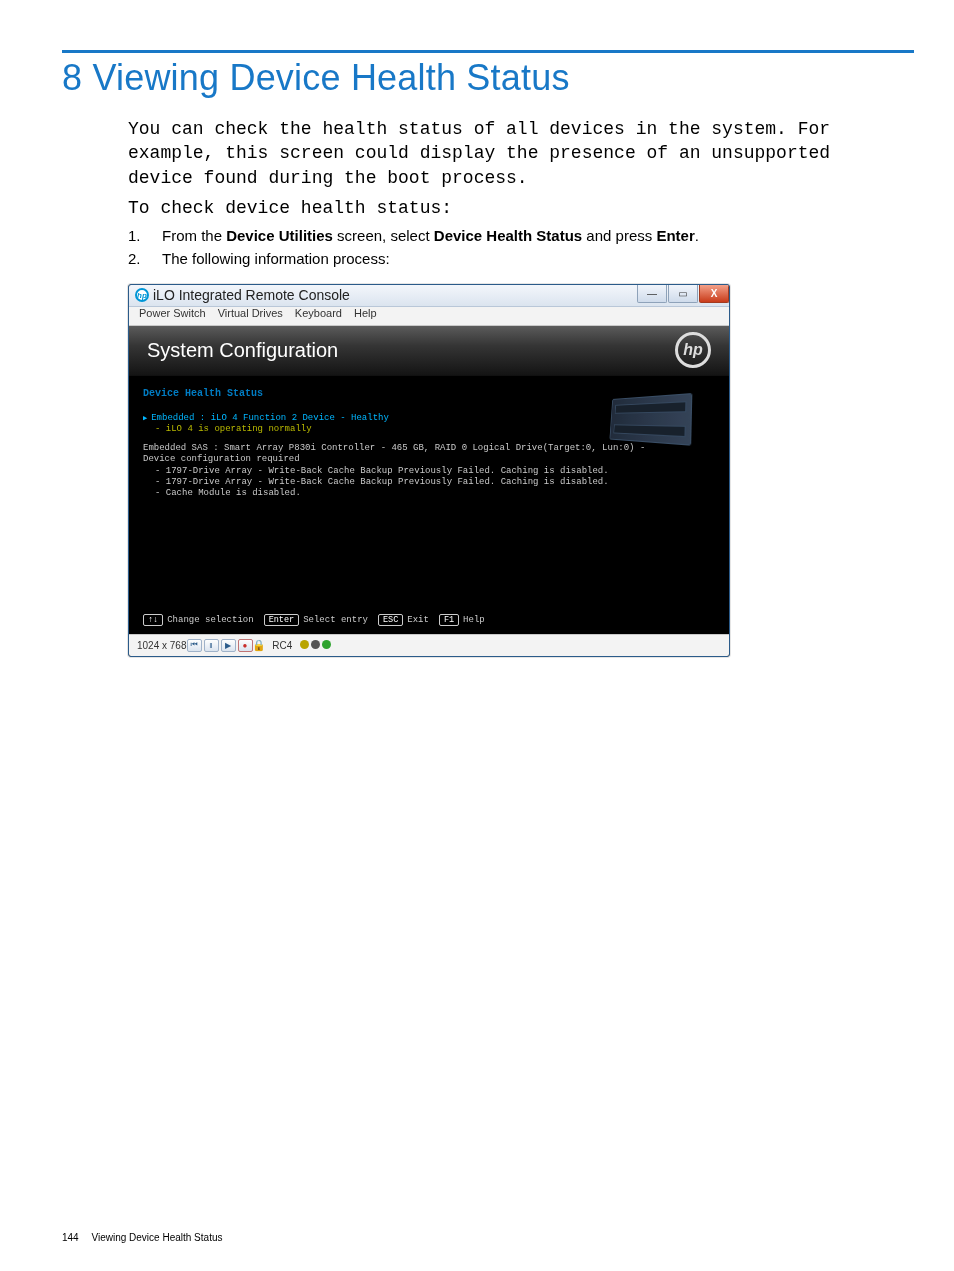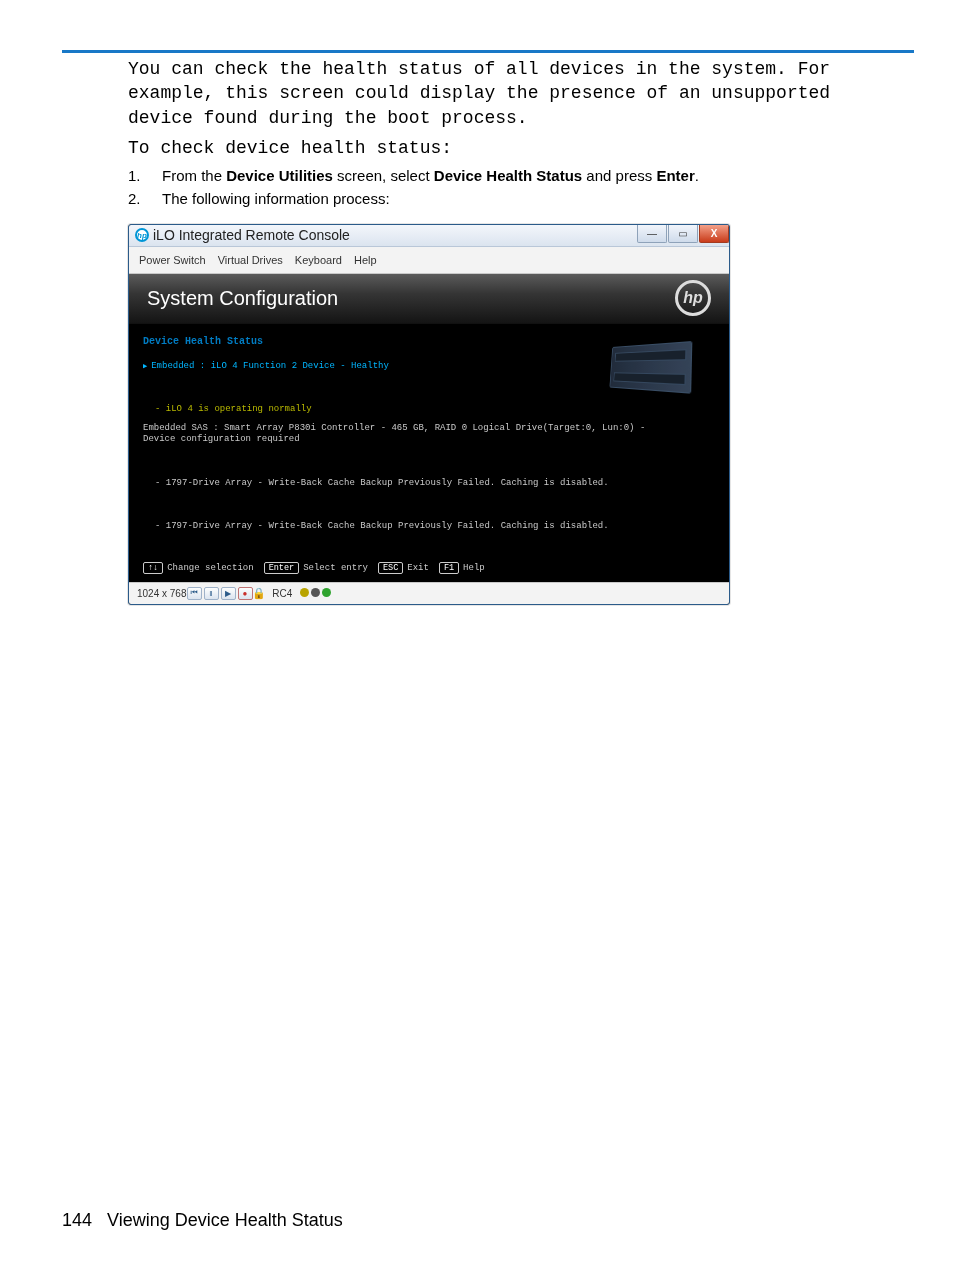--- a/index.html
+++ b/index.html
@@ -97,22 +97,22 @@
     background: linear-gradient(#f1f5fb, #cfdbeb);
     display: flex; align-items: center; justify-content: center;
     font-size: 10px; color: #333;
     border-bottom-left-radius: 2px; border-bottom-right-radius: 2px;
   }
   .tbtn.close {
     background: linear-gradient(#f3a088, #c93b1a);
     border-color: #a33a1f; color: #fff; font-weight: bold;
   }
   .menubar {
-    height: 27px;
-    display: flex; align-items: center; gap: 12px;
+    height: 19px;
+    display: flex; align-items: flex-start; gap: 12px;
     padding: 0 10px;
     background: #f3f3f3;
     border-bottom: 1px solid #c9c9c9;
     color: #333;
     font-size: 11px;
   }
 
   .console {
     background: #000; color: #aaa;
     height: 308px; position: relative;
@@ -136,21 +136,21 @@
   .dev-health-title {
     color: #007cc3; font-size: 10px; font-weight: bold;
     padding: 12px 0 0 14px; font-family: "Courier New", monospace;
   }
   .console-body {
     padding: 14px 14px 0 14px; font-size: 9px; line-height: 1.25;
     color: #c9c9c9; position: relative;
   }
   .selected-line { color: #00b6ff; }
   .yellow { color: #b9b900; }
-  .indent { padding-left: 12px; margin-top: 32px; }
+  .indent { padding-left: 12px; }
   .arrow::before { content: "▶"; font-size: 7px; margin-right: 4px; color: #00b6ff; }
 
   .server-img {
     position: absolute; top: 70px; right: 38px; width: 90px; height: 46px;
     background: linear-gradient(90deg, #243041 0%, #2c3a4e 40%, #3a4a61 100%);
     transform: perspective(160px) rotateY(-28deg) rotateX(6deg);
     border: 1px solid #3f5670; border-radius: 2px; opacity: 0.9;
   }
   .server-img::before, .server-img::after {
     content: ""; position: absolute; background: #1a2431; border: 1px solid #3a4f68;
@@ -187,30 +187,31 @@
   }
   .mini-btn.rec { color: #c9302c; border-color: #c07373; }
   .status-right { display: flex; align-items: center; gap: 6px; }
   .lock { color: #c9a400; font-size: 11px; }
   .dots span { width: 9px; height: 9px; border-radius: 50%; display: inline-block; margin-left: 2px; }
   .d1 { background: #b9a400; }
   .d2 { background: #555; }
   .d3 { background: #2fa32f; }
 
   .footer {
-    position: absolute; bottom: 40px; left: 62px;
-    font-size: 18px; color: #000;
+    position: absolute; bottom: 28px; left: 62px;
+    font-size: 10px; color: #000;
   }
   .footer .pn { margin-right: 10px; }
 </style>
 </head>
 <body>
 
 <div class="page">
   <hr class="accent-rule">
+  <h1 class="chapter-title">8 Viewing Device Health Status</h1>
 
   <div class="body-block">
     <p class="p1">You can check the health status of all devices in the system. For example, this screen could display the presence of an unsupported device found during the boot process.</p>
     <p class="p2">To check device health status:</p>
 
     <ol class="ol">
       <li class="li">
         <span class="num">1.</span>
         <span>From the </span><b>Device Utilities</b><span> screen, select </span><b>Device Health Status</b><span> and press </span><b>Enter</b><span>.</span>
       </li>
@@ -250,20 +251,21 @@
         <div class="dev-health-title">Device Health Status</div>
 
         <div class="console-body">
           <div class="selected-line arrow">Embedded : iLO 4 Function 2 Device - Healthy</div>
           <div class="indent yellow">- iLO 4 is operating normally</div>
           <div style="height:8px"></div>
           <div>Embedded SAS : Smart Array P830i Controller - 465 GB, RAID 0 Logical Drive(Target:0, Lun:0) -</div>
           <div>Device configuration required</div>
           <div class="indent">- 1797-Drive Array  - Write-Back Cache Backup Previously Failed. Caching is disabled.</div>
           <div class="indent">- 1797-Drive Array  - Write-Back Cache Backup Previously Failed. Caching is disabled.</div>
+          <div class="indent">- Cache Module is disabled.</div>
         </div>
 
         <div class="keyhints">
           <span class="khint">
             <span class="keycap">↑↓</span>
             <span>Change selection</span>
           </span>
           <span class="khint">
             <span class="keycap">Enter</span>
             <span>Select entry</span>

